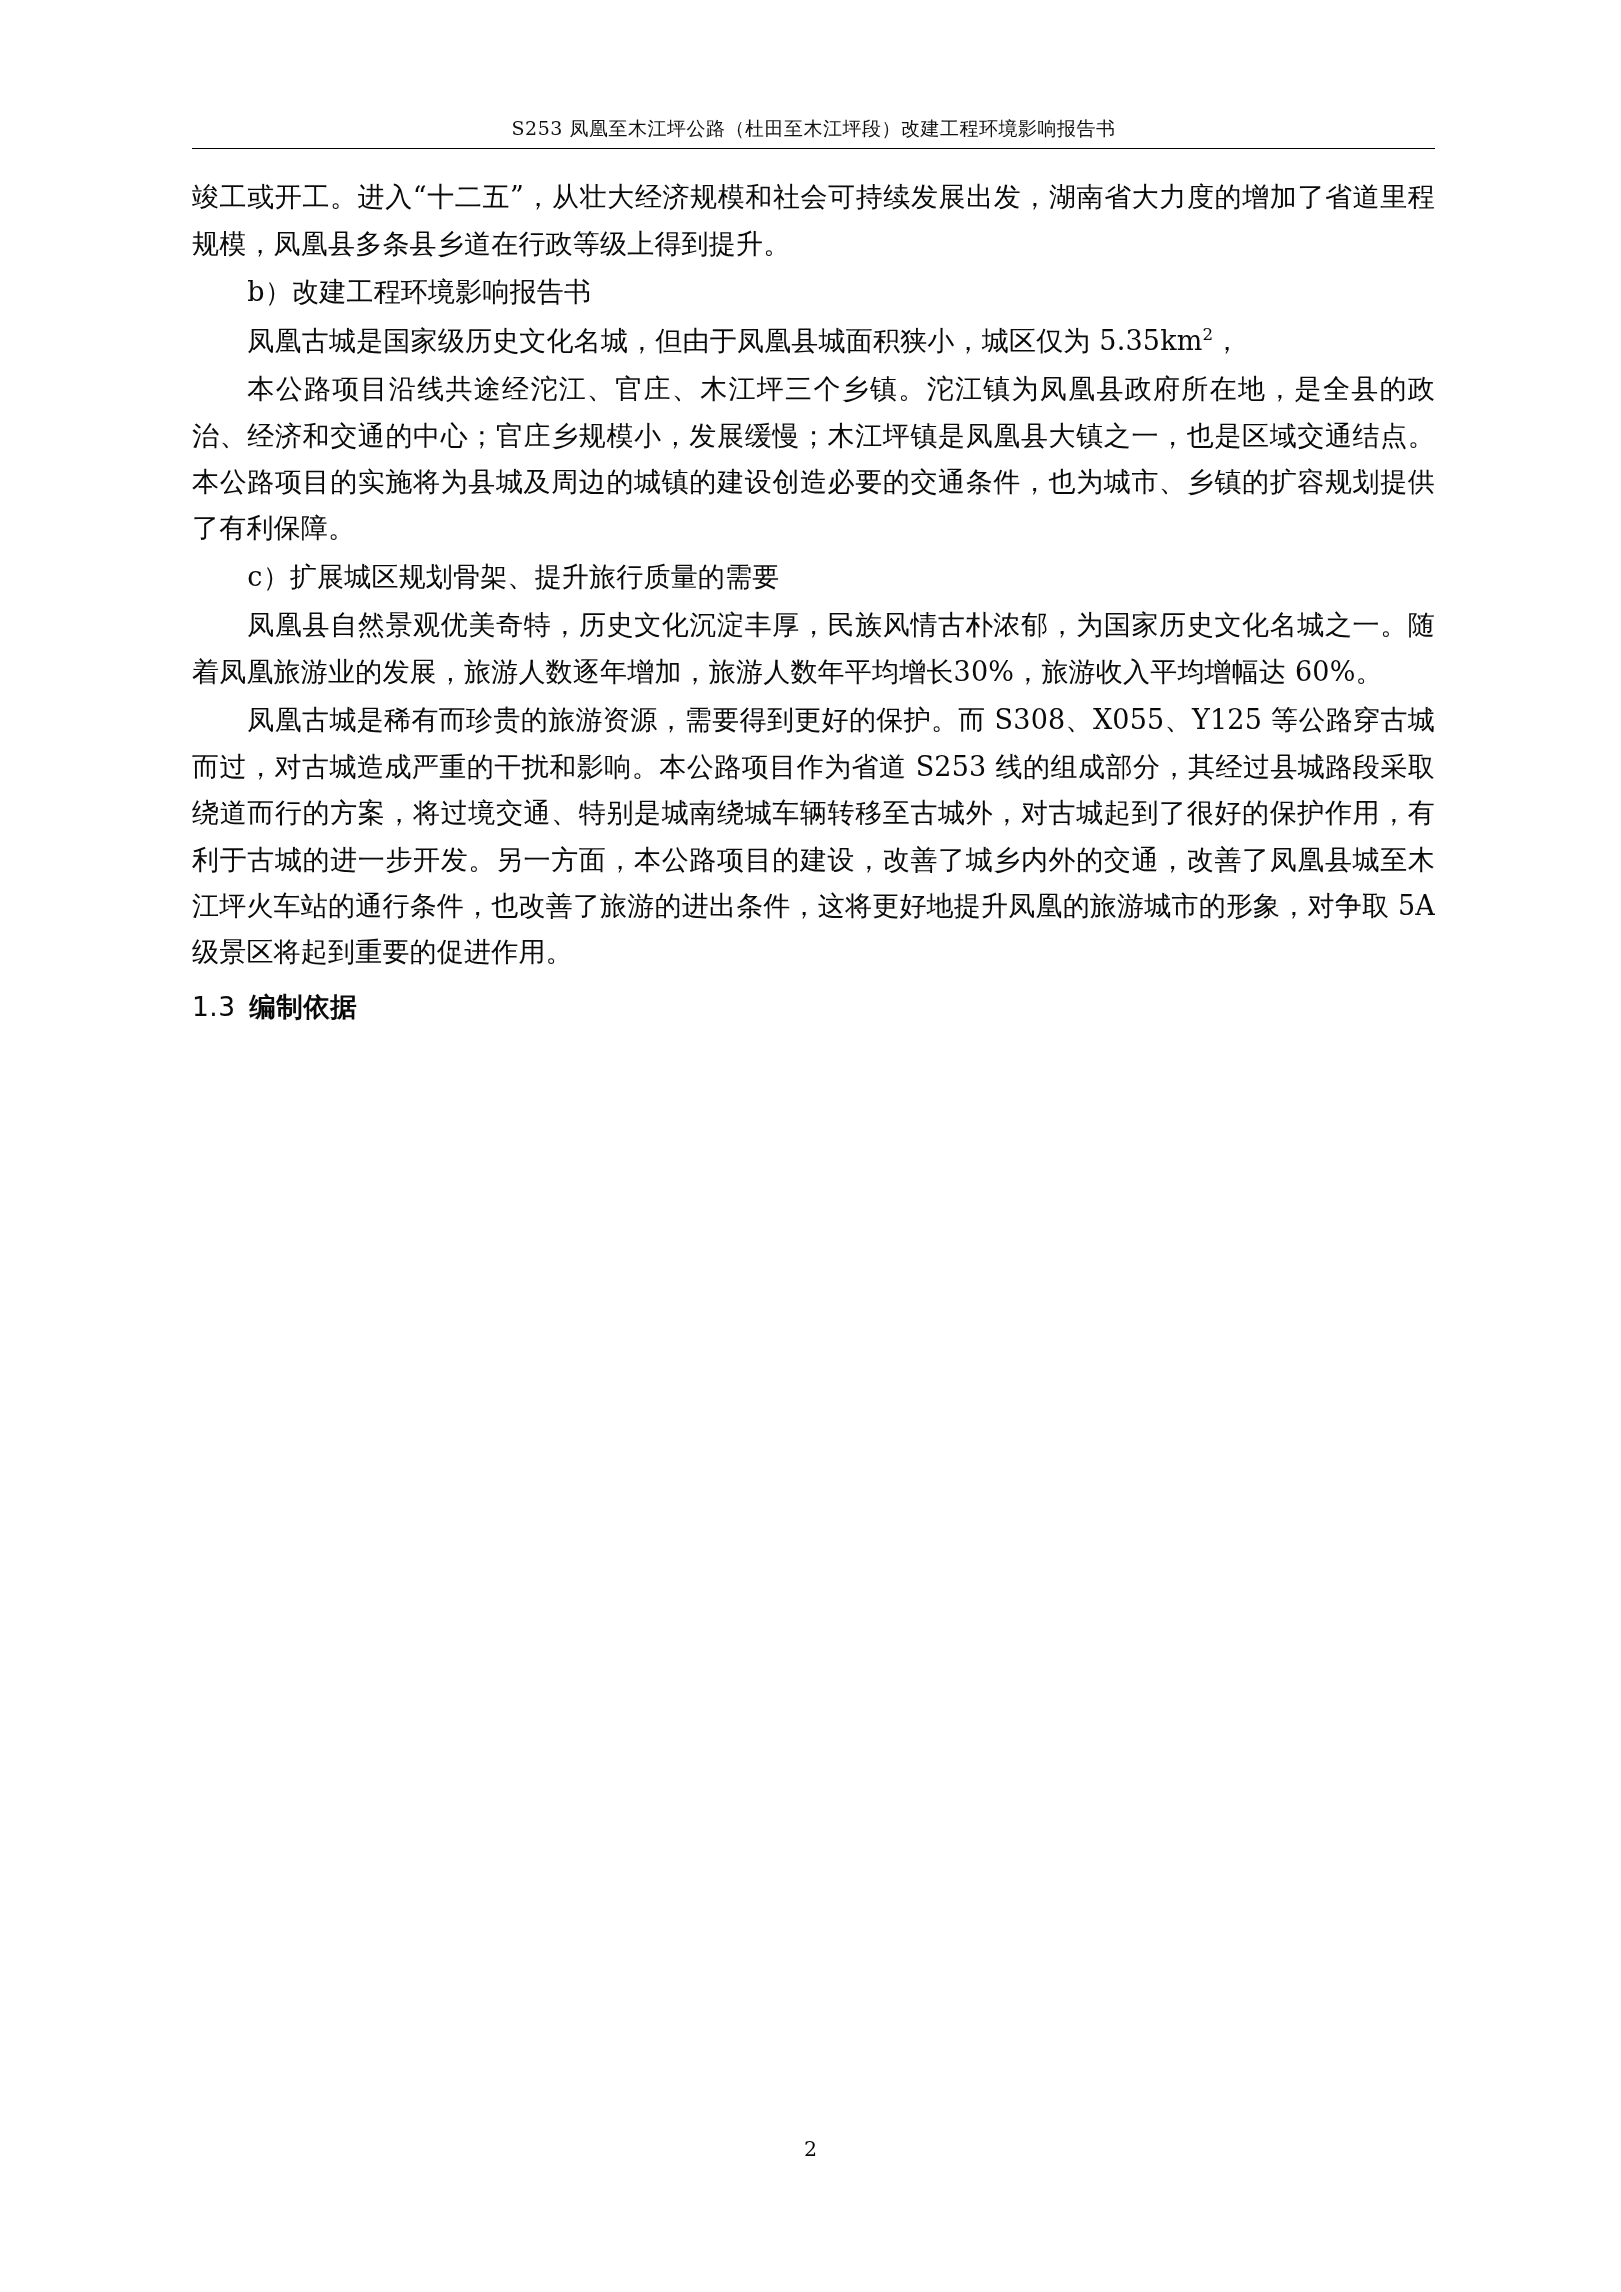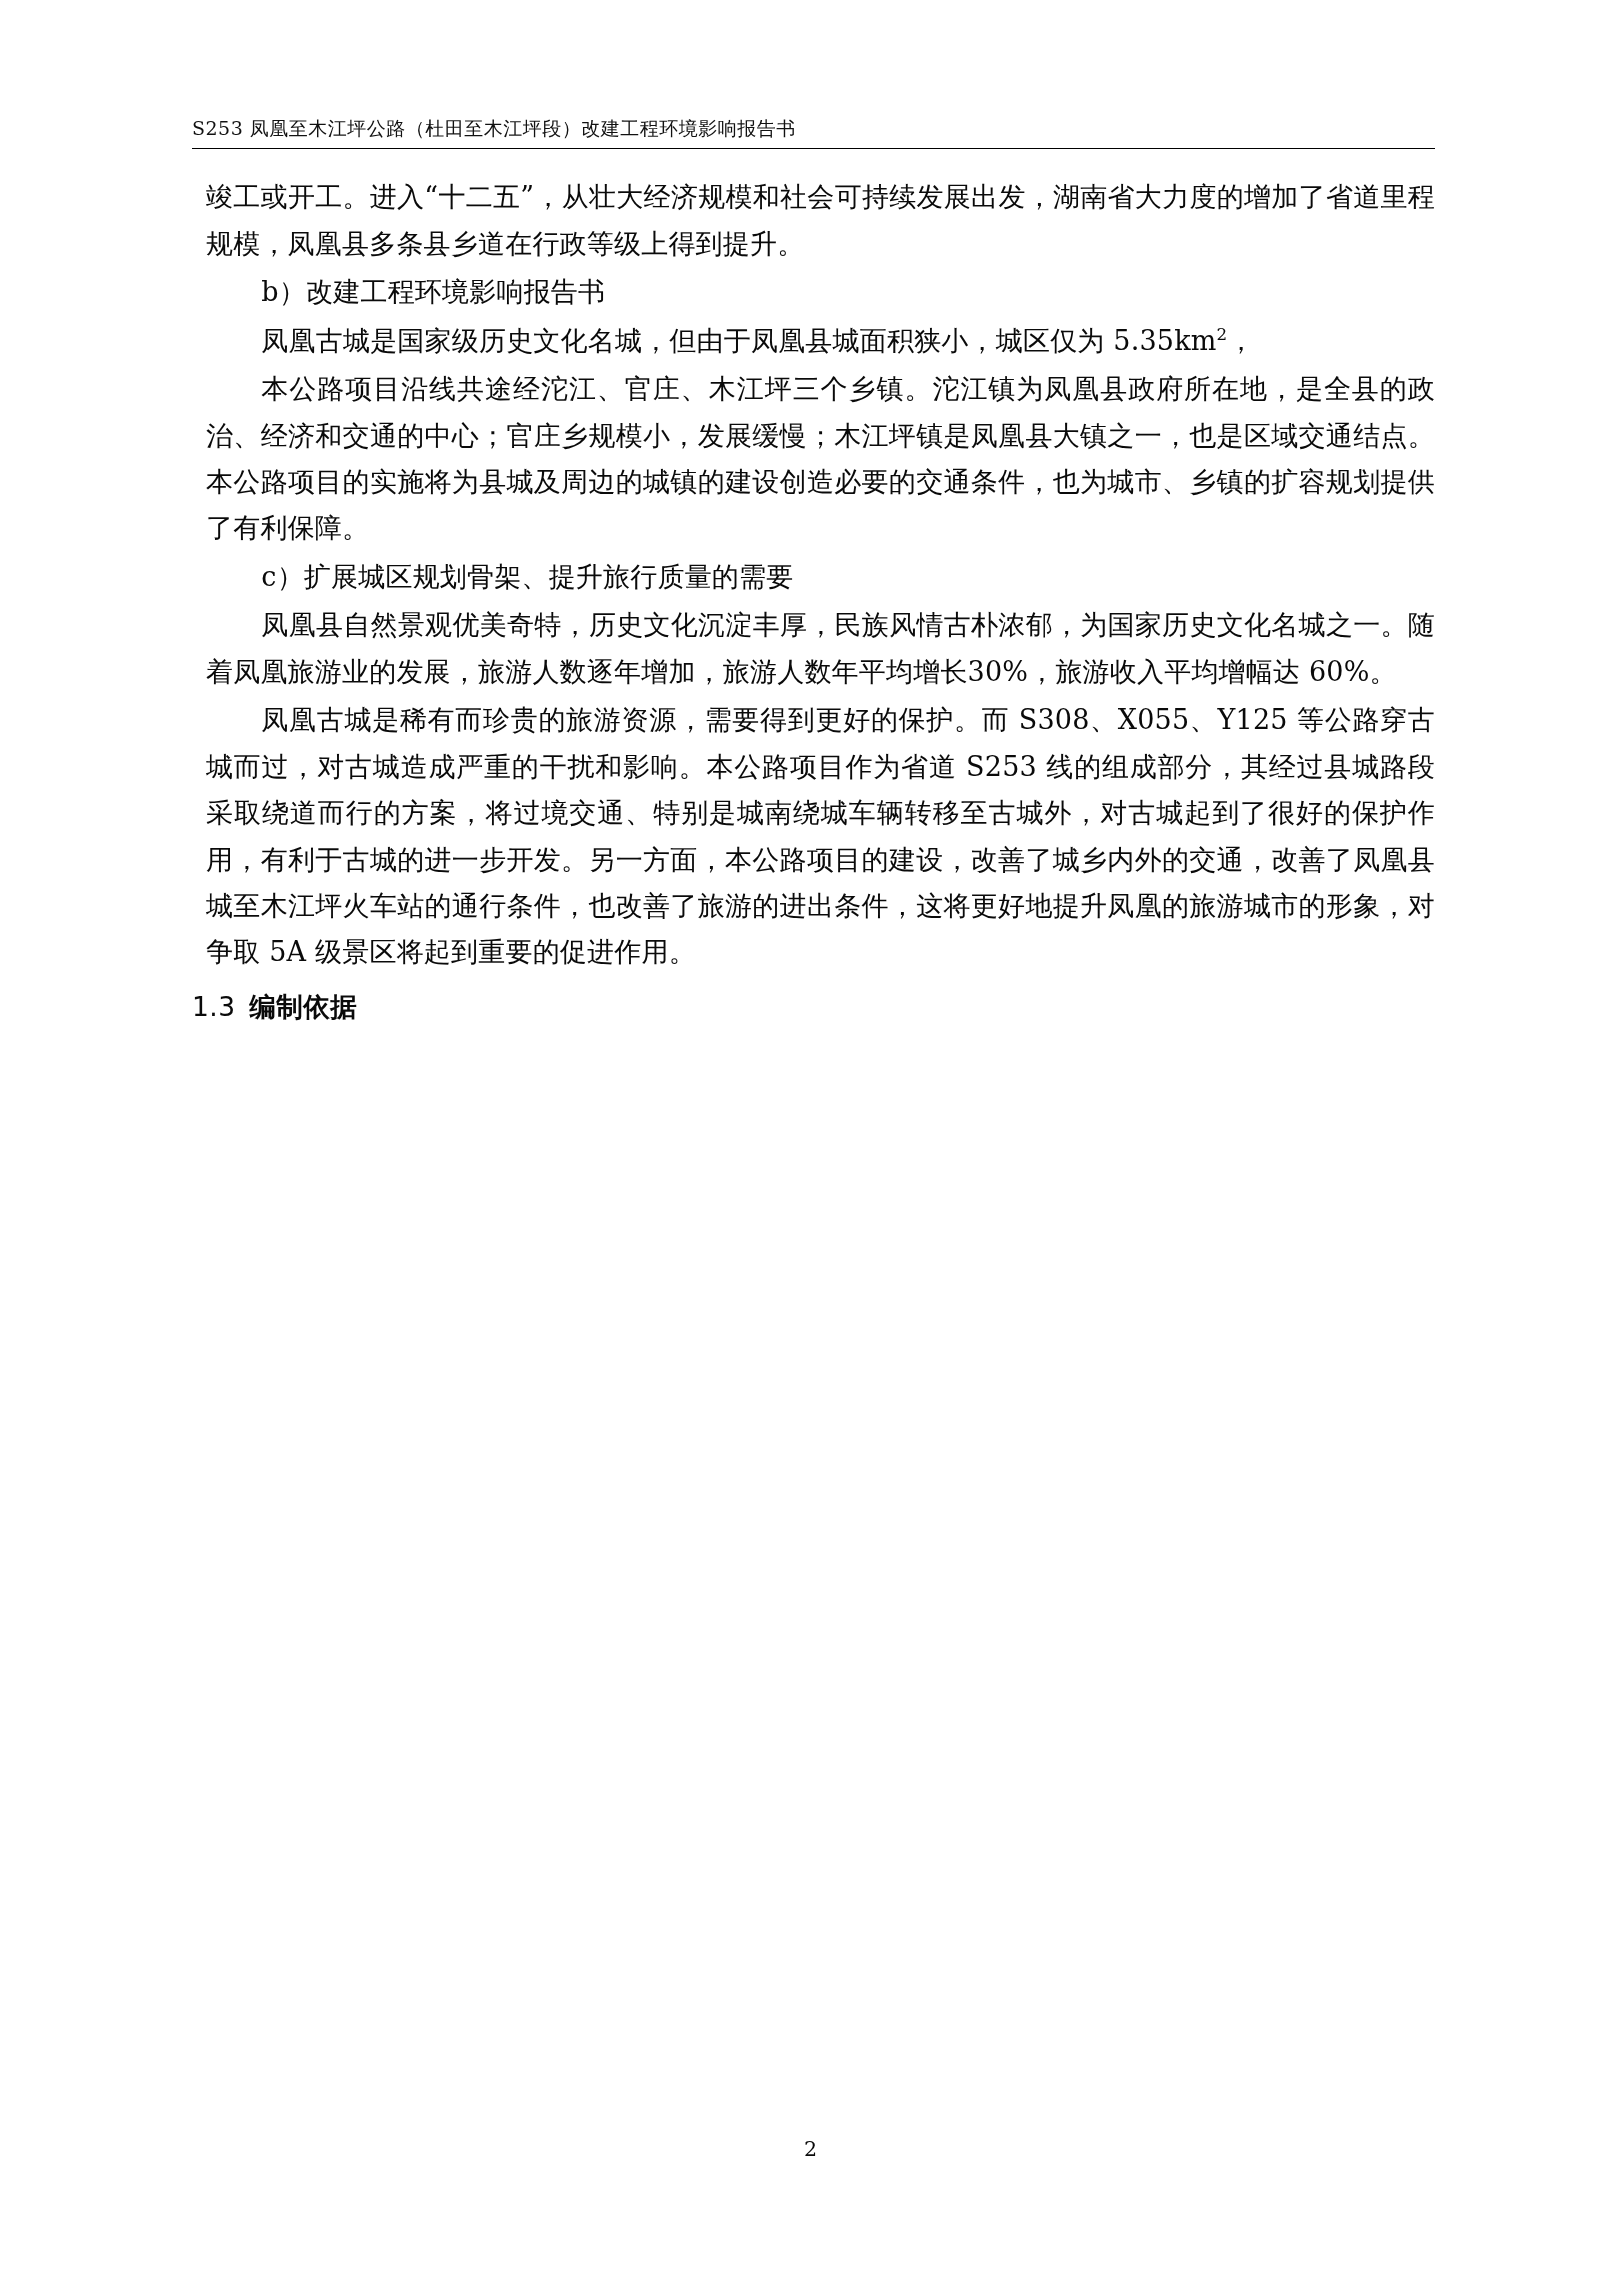--- a/index.html
+++ b/index.html
@@ -18,34 +18,34 @@
     color: #0a0a0a;
     overflow: hidden;
   }
   .content {
     position: absolute;
     left: 192px;
     top: 116px;
     width: 1243px;
   }
   .header {
-    text-align: left;
+    text-align: center;
     font-size: 19px;
     font-family: "DejaVu Serif", "Liberation Serif", serif;
     letter-spacing: 0.5px;
     padding-bottom: 5.9px;
     color: #111;
   }
   .header-rule {
     border: 0;
     border-top: 1.6px solid #000;
     margin: 0 0 25.5px 0;
   }
   p {
-    margin: 0 0 2px 14px;
+    margin: 0 0 2px 0;
     font-size: 27px;
     line-height: 1.72;
     text-align: justify;
     text-justify: inter-ideograph;
     letter-spacing: 0.2px;
   }
   p.indent {
     text-indent: 2.05em;
   }
   p.sub {

